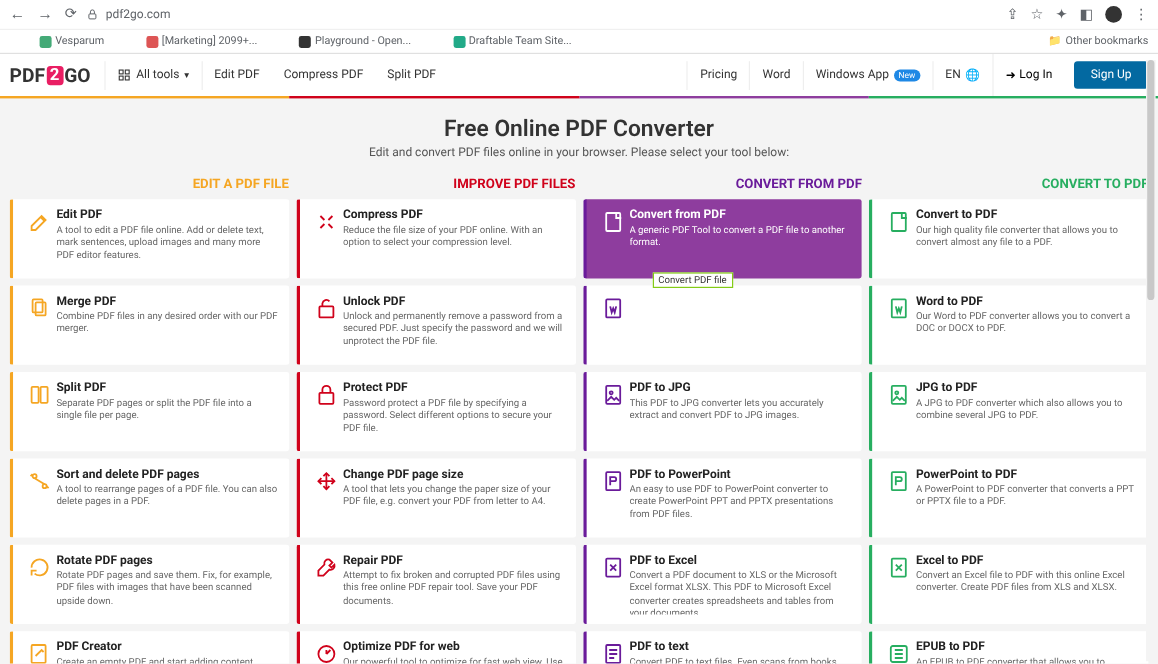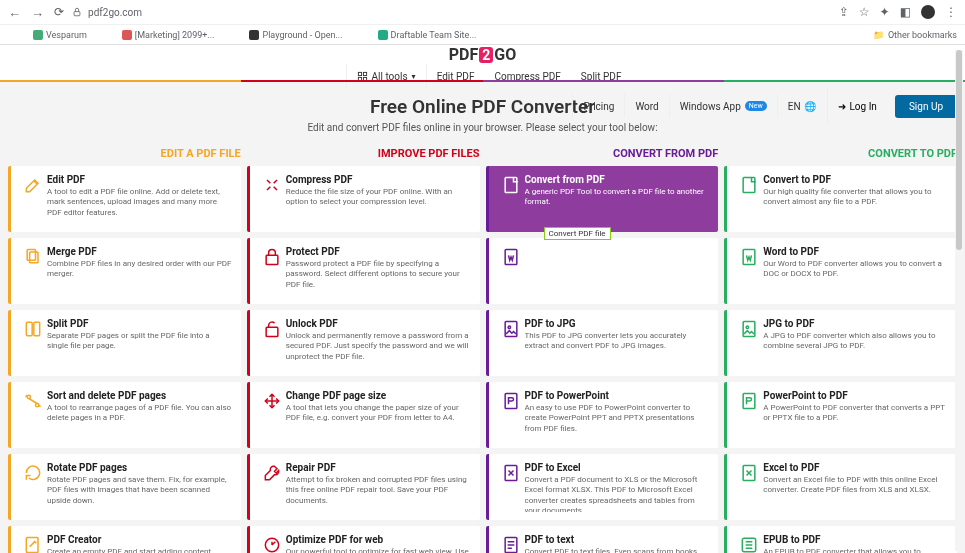--- a/index.html
+++ b/index.html
@@ -12,21 +12,21 @@
 .reload { color: #5f6368; font-size: 12px; }
 .url-bar { flex: 1; display: flex; align-items: center; gap: 6px; font-size: 10px; color: #5f6368; }
 .lock-ico { width: 10px; height: 10px; }
 .chrome-right { display: flex; gap: 10px; align-items: center; color: #5f6368; font-size: 12px; }
 .bookmarks { display: flex; align-items: center; gap: 10px; padding: 2px 8px; height: 20px; font-size: 9px; color: #5f6368; border-top: 1px solid #f0f0f0; }
 .bk-item { display: flex; align-items: center; gap: 3px; padding-left: 25px; }
 .bk-ico { width: 10px; height: 10px; border-radius: 2px; }
 .other-bk { margin-left: auto; display: flex; align-items: center; gap: 3px; }
 
 
-.site-header { background: #fff; display: flex; align-items: center; height: 36px; padding: 0 8px; border-bottom: 1px solid #e8e8e8; position: relative; flex-direction: column; }
+.site-header { background: #fff; display: flex; align-items: center; height: 36px; padding: 0 8px; border-bottom: 1px solid #e8e8e8; position: relative; }
 .color-strip { position: absolute; bottom: -2px; left: 0; right: 0; height: 2px; display: flex; }
 .color-strip div { flex: 1; }
 .logo { font-weight: 700; font-size: 16px; display: flex; align-items: center; }
 .logo-pdf { color: #333; }
 .logo-2 { background: #e91e63; color: #fff; padding: 0 3px; border-radius: 3px; margin: 0 1px; font-size: 14px; }
 .logo-go { color: #333; }
 .nav-group { display: flex; align-items: center; gap: 0; margin-left: 12px; }
 .nav-item { padding: 0 10px; font-size: 10px; color: #333; cursor: pointer; height: 24px; display: flex; align-items: center; gap: 4px; }
 .nav-item.alltools { border-left: 1px solid #eee; border-right: 1px solid #eee; }
 .nav-right { margin-left: auto; display: flex; align-items: center; gap: 0; }
@@ -269,43 +269,43 @@
         </div>
         <div class="card-body">
           <div class="card-title">Compress PDF</div>
           <div class="card-desc">Reduce the file size of your PDF online. With an option to select your compression level.</div>
         </div>
       </div>
       <div class="card c2">
         <div class="icon-box">
           <svg viewBox="0 0 24 24">
             <rect x="5" y="10" width="14" height="11" rx="1"></rect>
+            <path d="M8 10V7a4 4 0 0 1 7-2"></path>
+          </svg>
+        </div>
+        <div class="card-body">
+          <div class="card-title">Unlock PDF</div>
+          <div class="card-desc">Unlock and permanently remove a password from a secured PDF. Just specify the password and we will unprotect the PDF file.</div>
+        </div>
+      </div>
+      <div class="card c2">
+        <div class="icon-box">
+          <svg viewBox="0 0 24 24">
+            <rect x="5" y="10" width="14" height="11" rx="1"></rect>
             <path d="M8 10V7a4 4 0 0 1 8 0v3"></path>
           </svg>
         </div>
         <div class="card-body">
           <div class="card-title">Protect PDF</div>
           <div class="card-desc">Password protect a PDF file by specifying a password. Select different options to secure your PDF file.</div>
         </div>
       </div>
       <div class="card c2">
         <div class="icon-box">
           <svg viewBox="0 0 24 24">
-            <rect x="5" y="10" width="14" height="11" rx="1"></rect>
-            <path d="M8 10V7a4 4 0 0 1 7-2"></path>
-          </svg>
-        </div>
-        <div class="card-body">
-          <div class="card-title">Unlock PDF</div>
-          <div class="card-desc">Unlock and permanently remove a password from a secured PDF. Just specify the password and we will unprotect the PDF file.</div>
-        </div>
-      </div>
-      <div class="card c2">
-        <div class="icon-box">
-          <svg viewBox="0 0 24 24">
             <path d="M12 4v16M4 12h16"></path>
             <path d="M9 7l3-3 3 3M9 17l3 3 3-3M7 9l-3 3 3 3M17 9l3 3-3 3"></path>
           </svg>
         </div>
         <div class="card-body">
           <div class="card-title">Change PDF page size</div>
           <div class="card-desc">A tool that lets you change the paper size of your PDF file, e.g. convert your PDF from letter to A4.</div>
         </div>
       </div>
       <div class="card c2">

